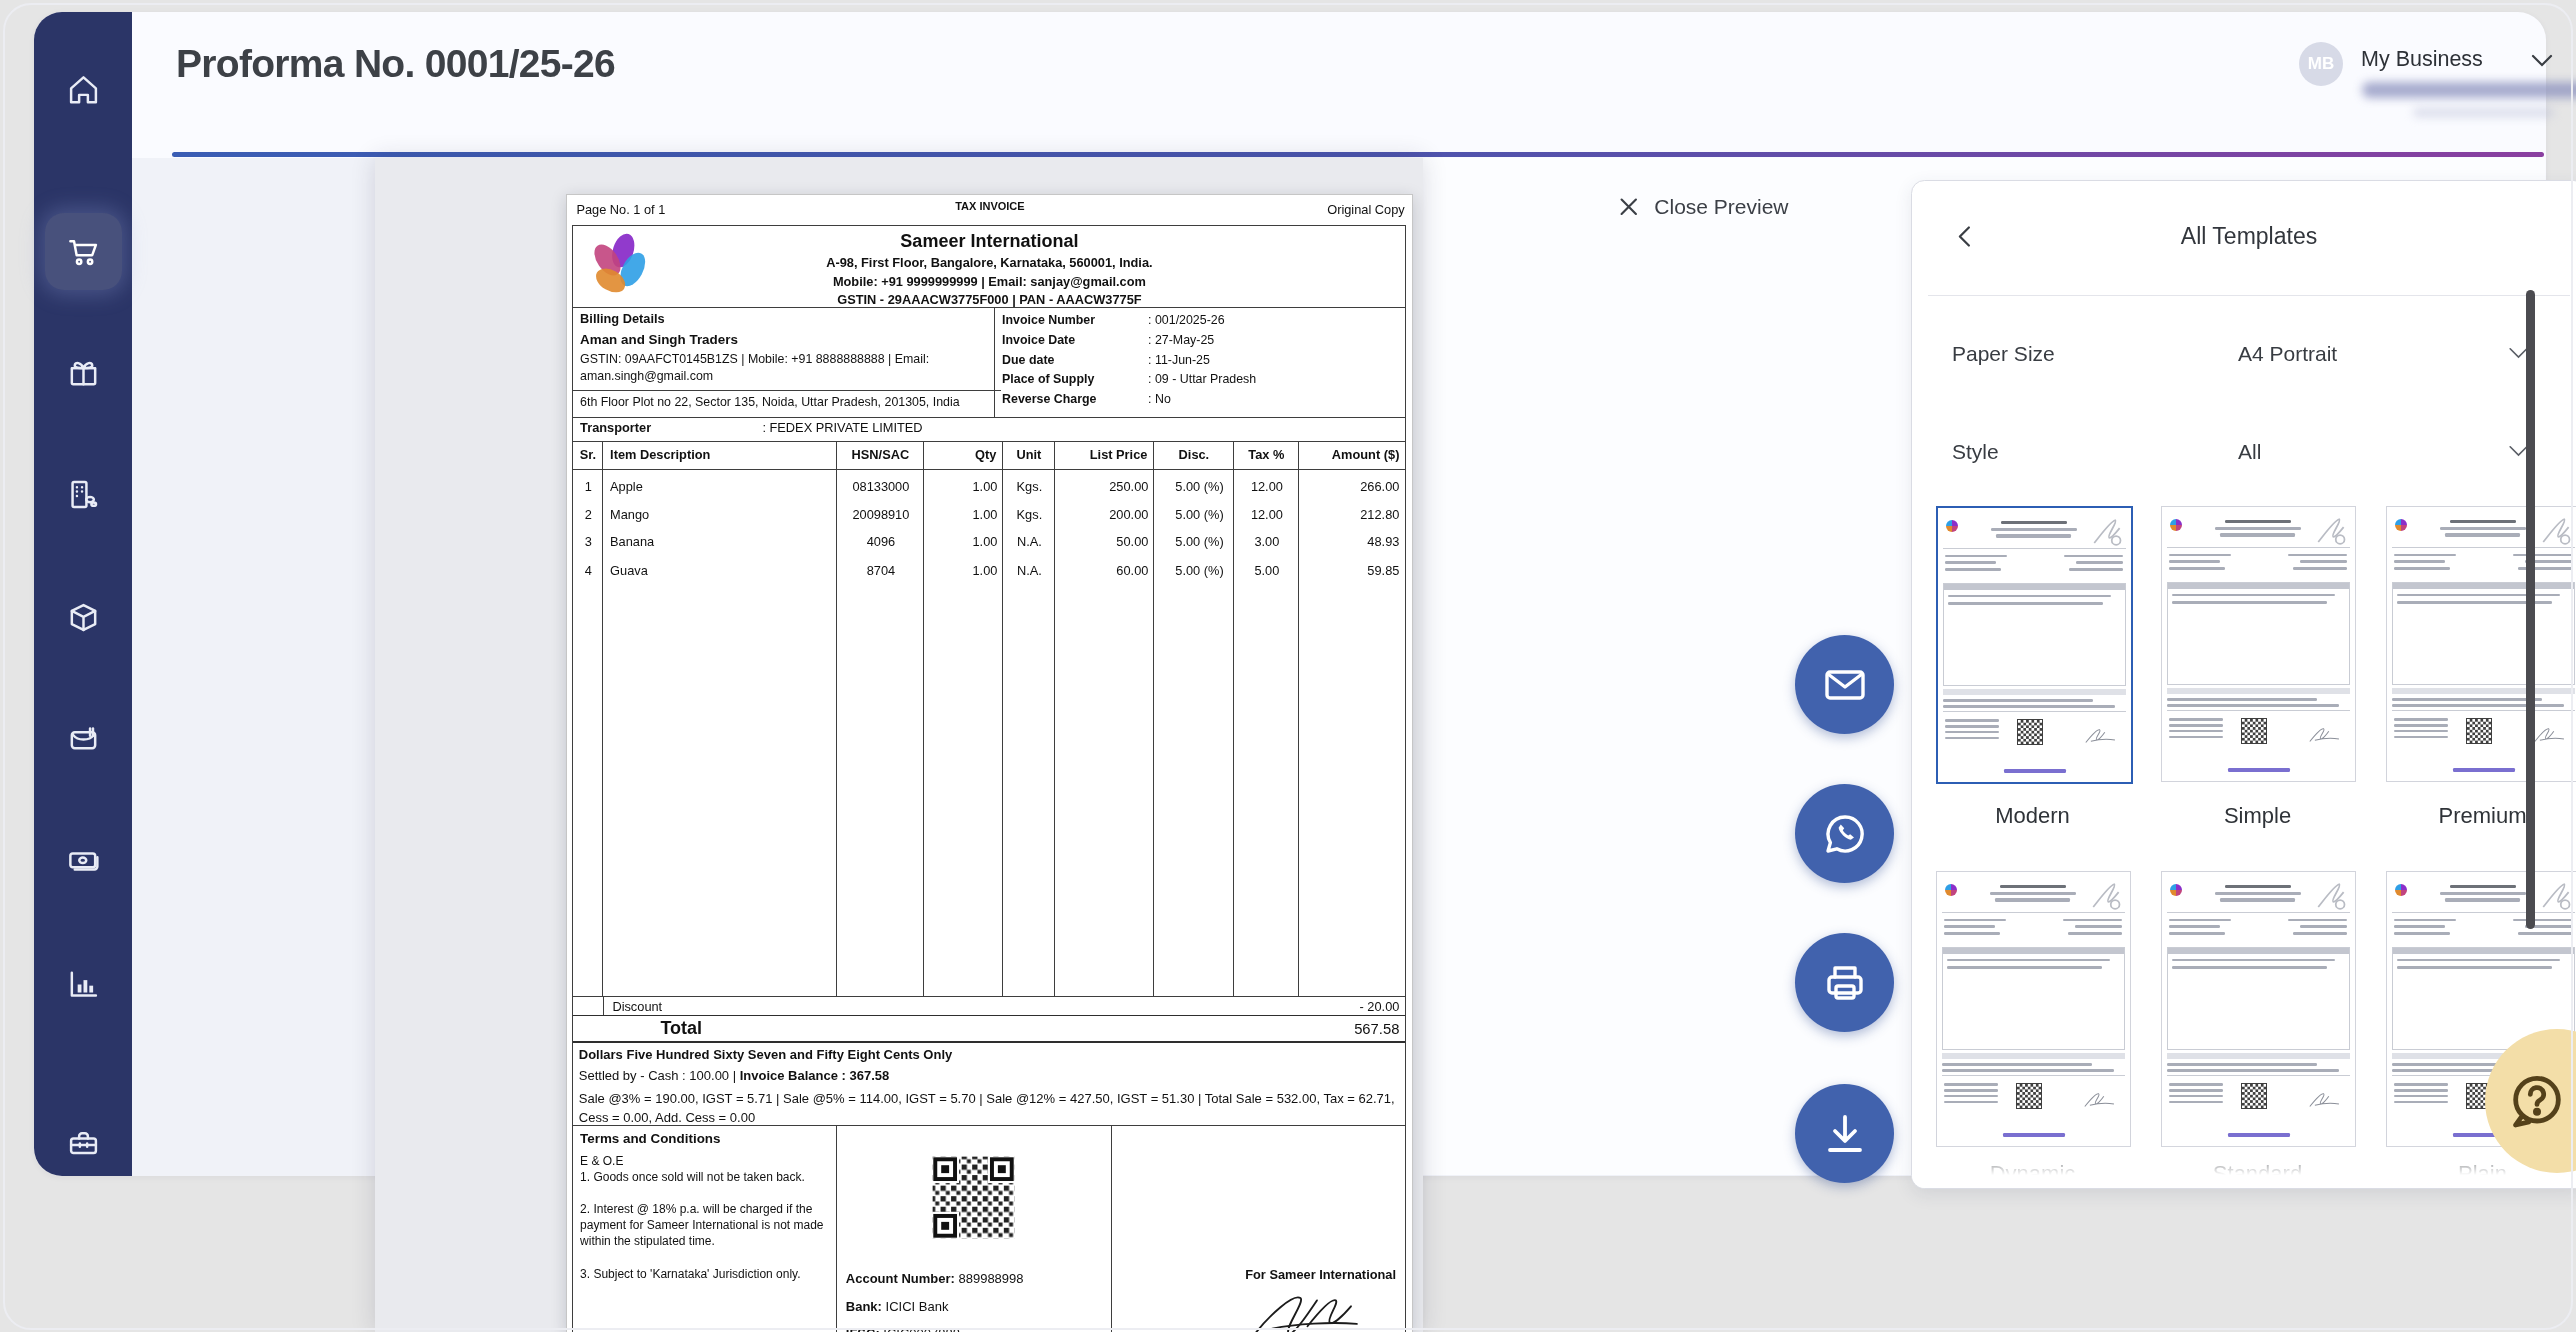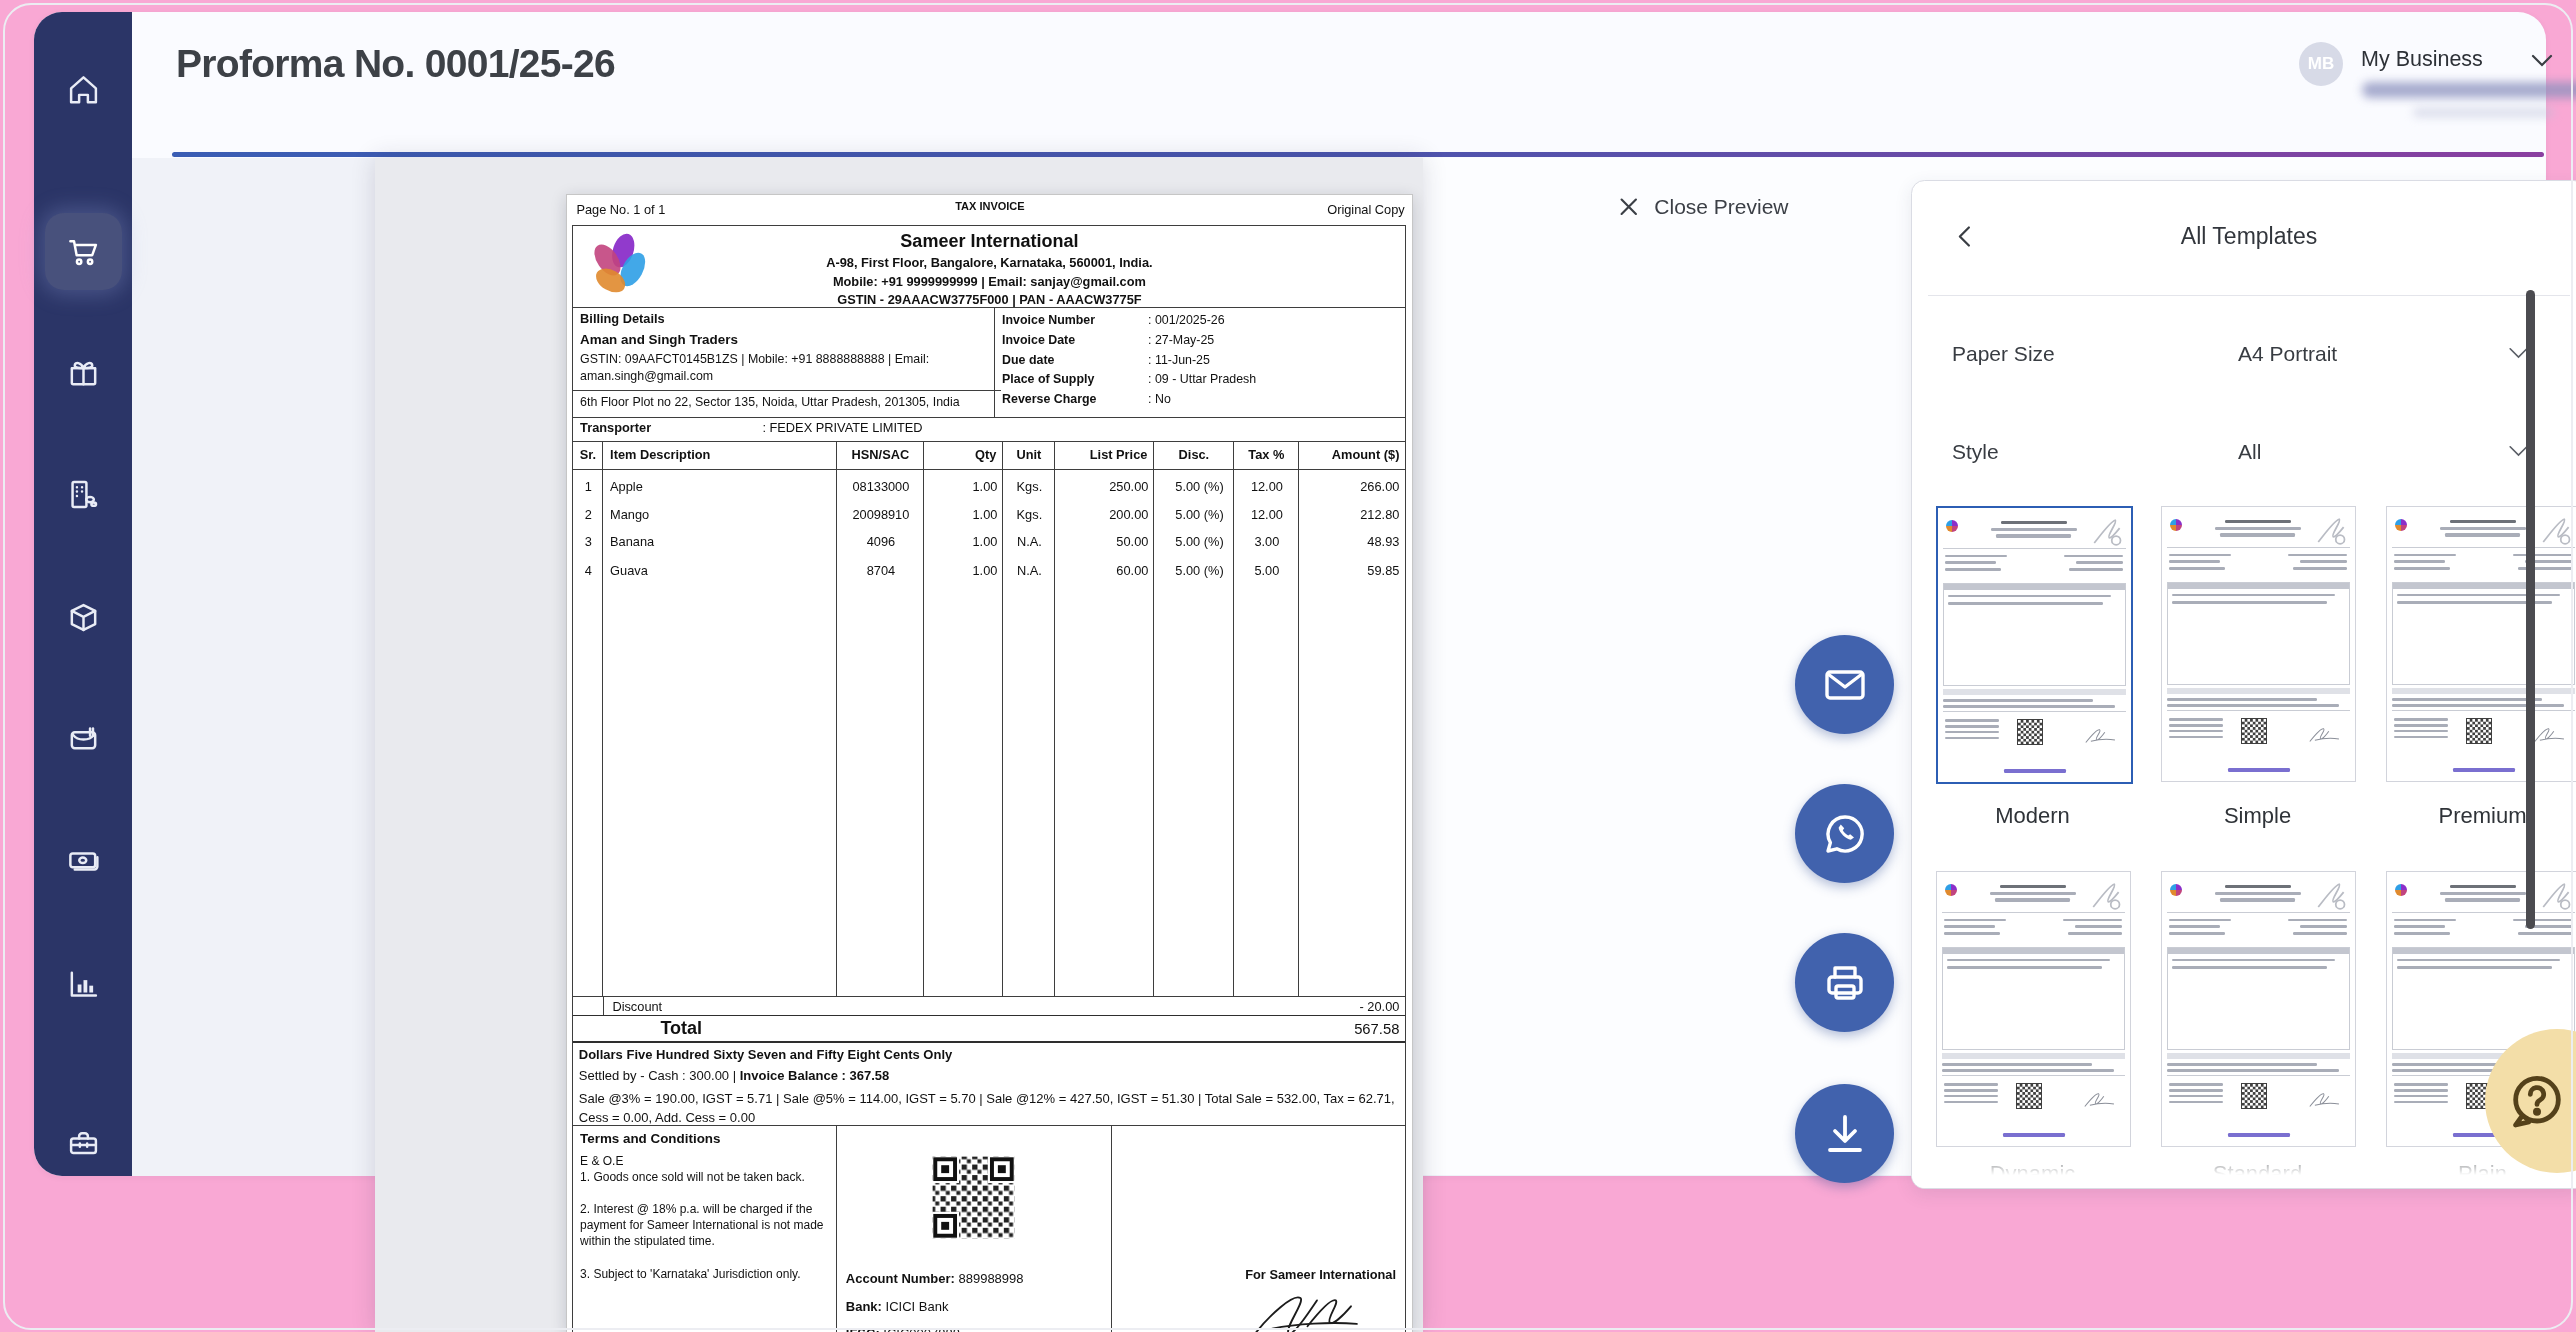--- a/index.html
+++ b/index.html
@@ -1,16 +1,16 @@
 <!DOCTYPE html>
 <html style="font-size:10.7px"><head>
 <meta charset="utf-8">
 <style>
   html,body{margin:0;padding:0;background:#fff;}
-  .stage{position:relative;width:2576px;height:1333px;overflow:hidden;background:#f9a8d4;
+  .stage{position:relative;width:2576px;height:1333px;overflow:hidden;background:#e5e5e5;
          font-family:"Liberation Sans",sans-serif;color:#3c4045;}
   .abs{position:absolute;}
 
   
   .frame{position:absolute;inset:2.7px;border:2px solid #ecedf2;border-radius:28px;pointer-events:none;z-index:60;}
   .card{left:34px;top:12px;width:2512px;height:1164px;background:#fafbff;border-radius:28px;
         box-shadow:0 1.3px 6.7px rgba(30,35,70,.05);}
   .content-bg{left:132px;top:158px;width:2412px;height:1018px;background:#f0f2f8;border-radius:0 0 27px 0;}
 
   
@@ -721,21 +721,21 @@
         <span class="disc-label">Discount</span>
         <span class="disc-amt">- 20.00</span>
       </div>
       <div class="total-row">
         <span class="total-label">Total</span>
         <span class="total-amt">567.58</span>
       </div>
 
       <div class="words">
         <div class="w1">Dollars Five Hundred Sixty Seven and Fifty Eight Cents Only</div>
-        <div class="w2"><span>Settled by - Cash : 300.00 | </span><b>Invoice Balance : 367.58</b></div>
+        <div class="w2"><span>Settled by - Cash : 100.00 | </span><b>Invoice Balance : 367.58</b></div>
         <div class="w3">Sale @3% = 190.00, IGST = 5.71 | Sale @5% = 114.00, IGST = 5.70 | Sale @12% = 427.50, IGST = 51.30 | Total Sale = 532.00, Tax = 62.71, Cess = 0.00, Add. Cess = 0.00</div>
       </div>
 
       <div class="ifoot">
         <div class="fc1">
           <div class="tc-h">Terms and Conditions</div>
           <div class="tc-l" style="top:27px">E &amp; O.E</div>
           <div class="tc-l" style="top:43px">1. Goods once sold will not be taken back.</div>
           <div class="tc-l" style="top:75px">2. Interest @ 18% p.a. will be charged if the payment for Sameer International is not made within the stipulated time.</div>
           <div class="tc-l" style="top:140px">3. Subject to 'Karnataka' Jurisdiction only.</div>

